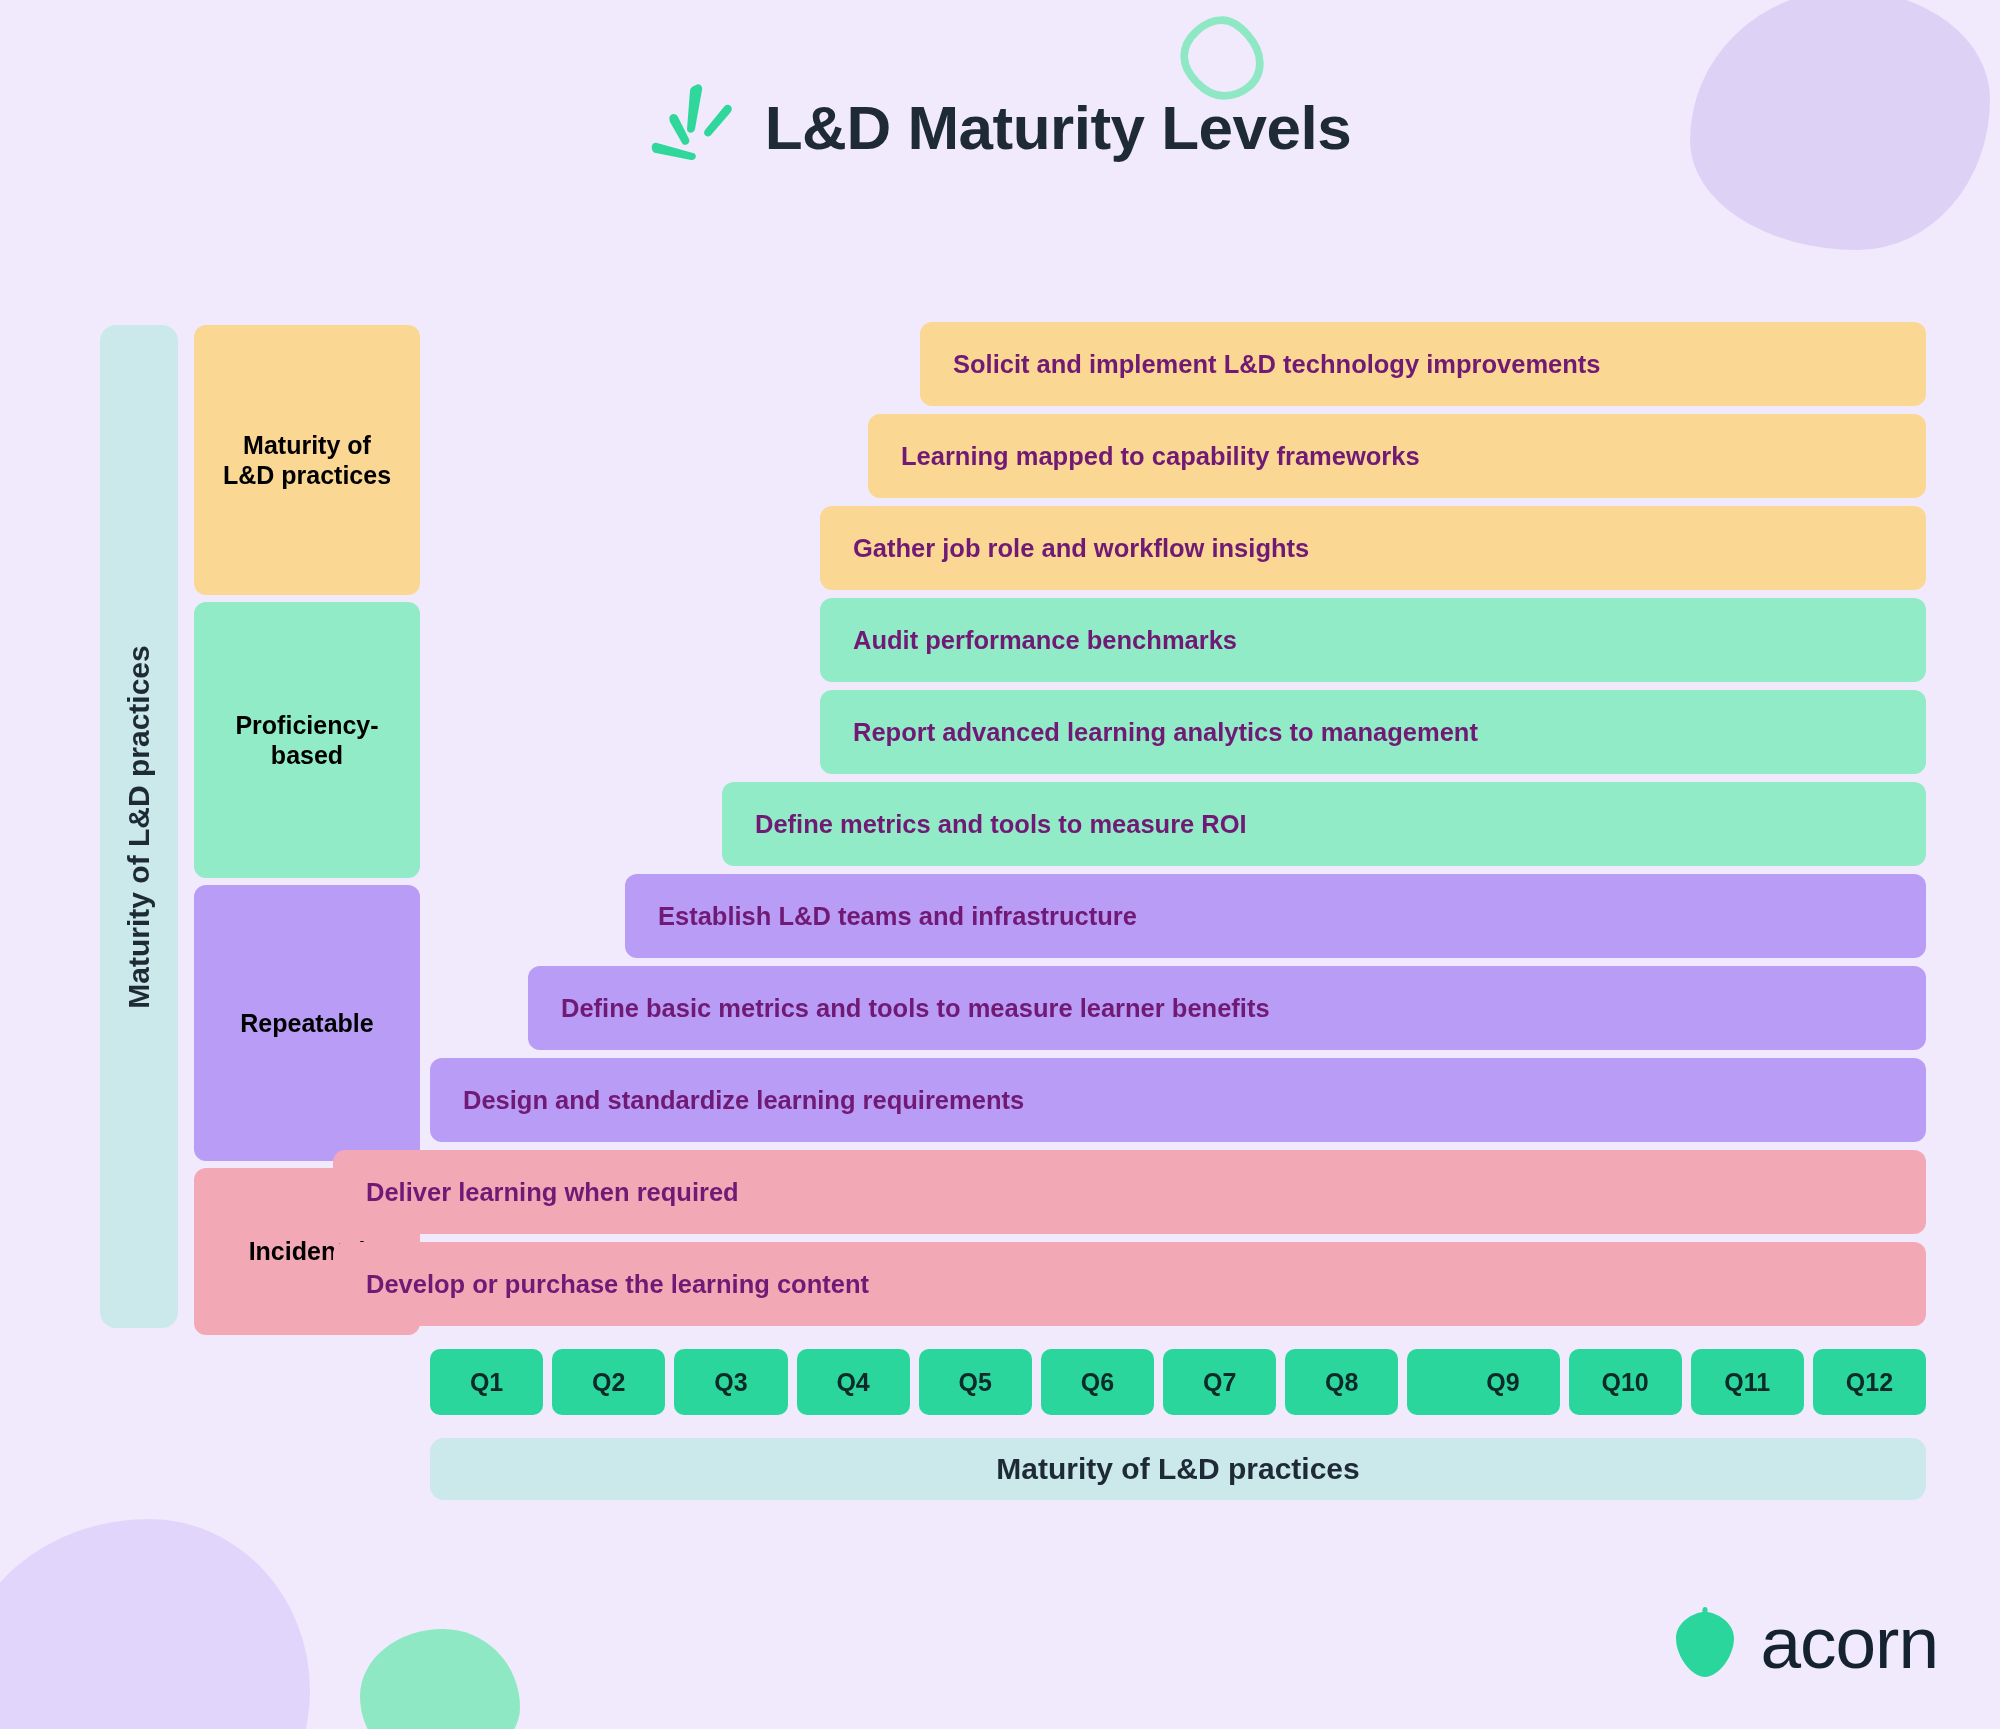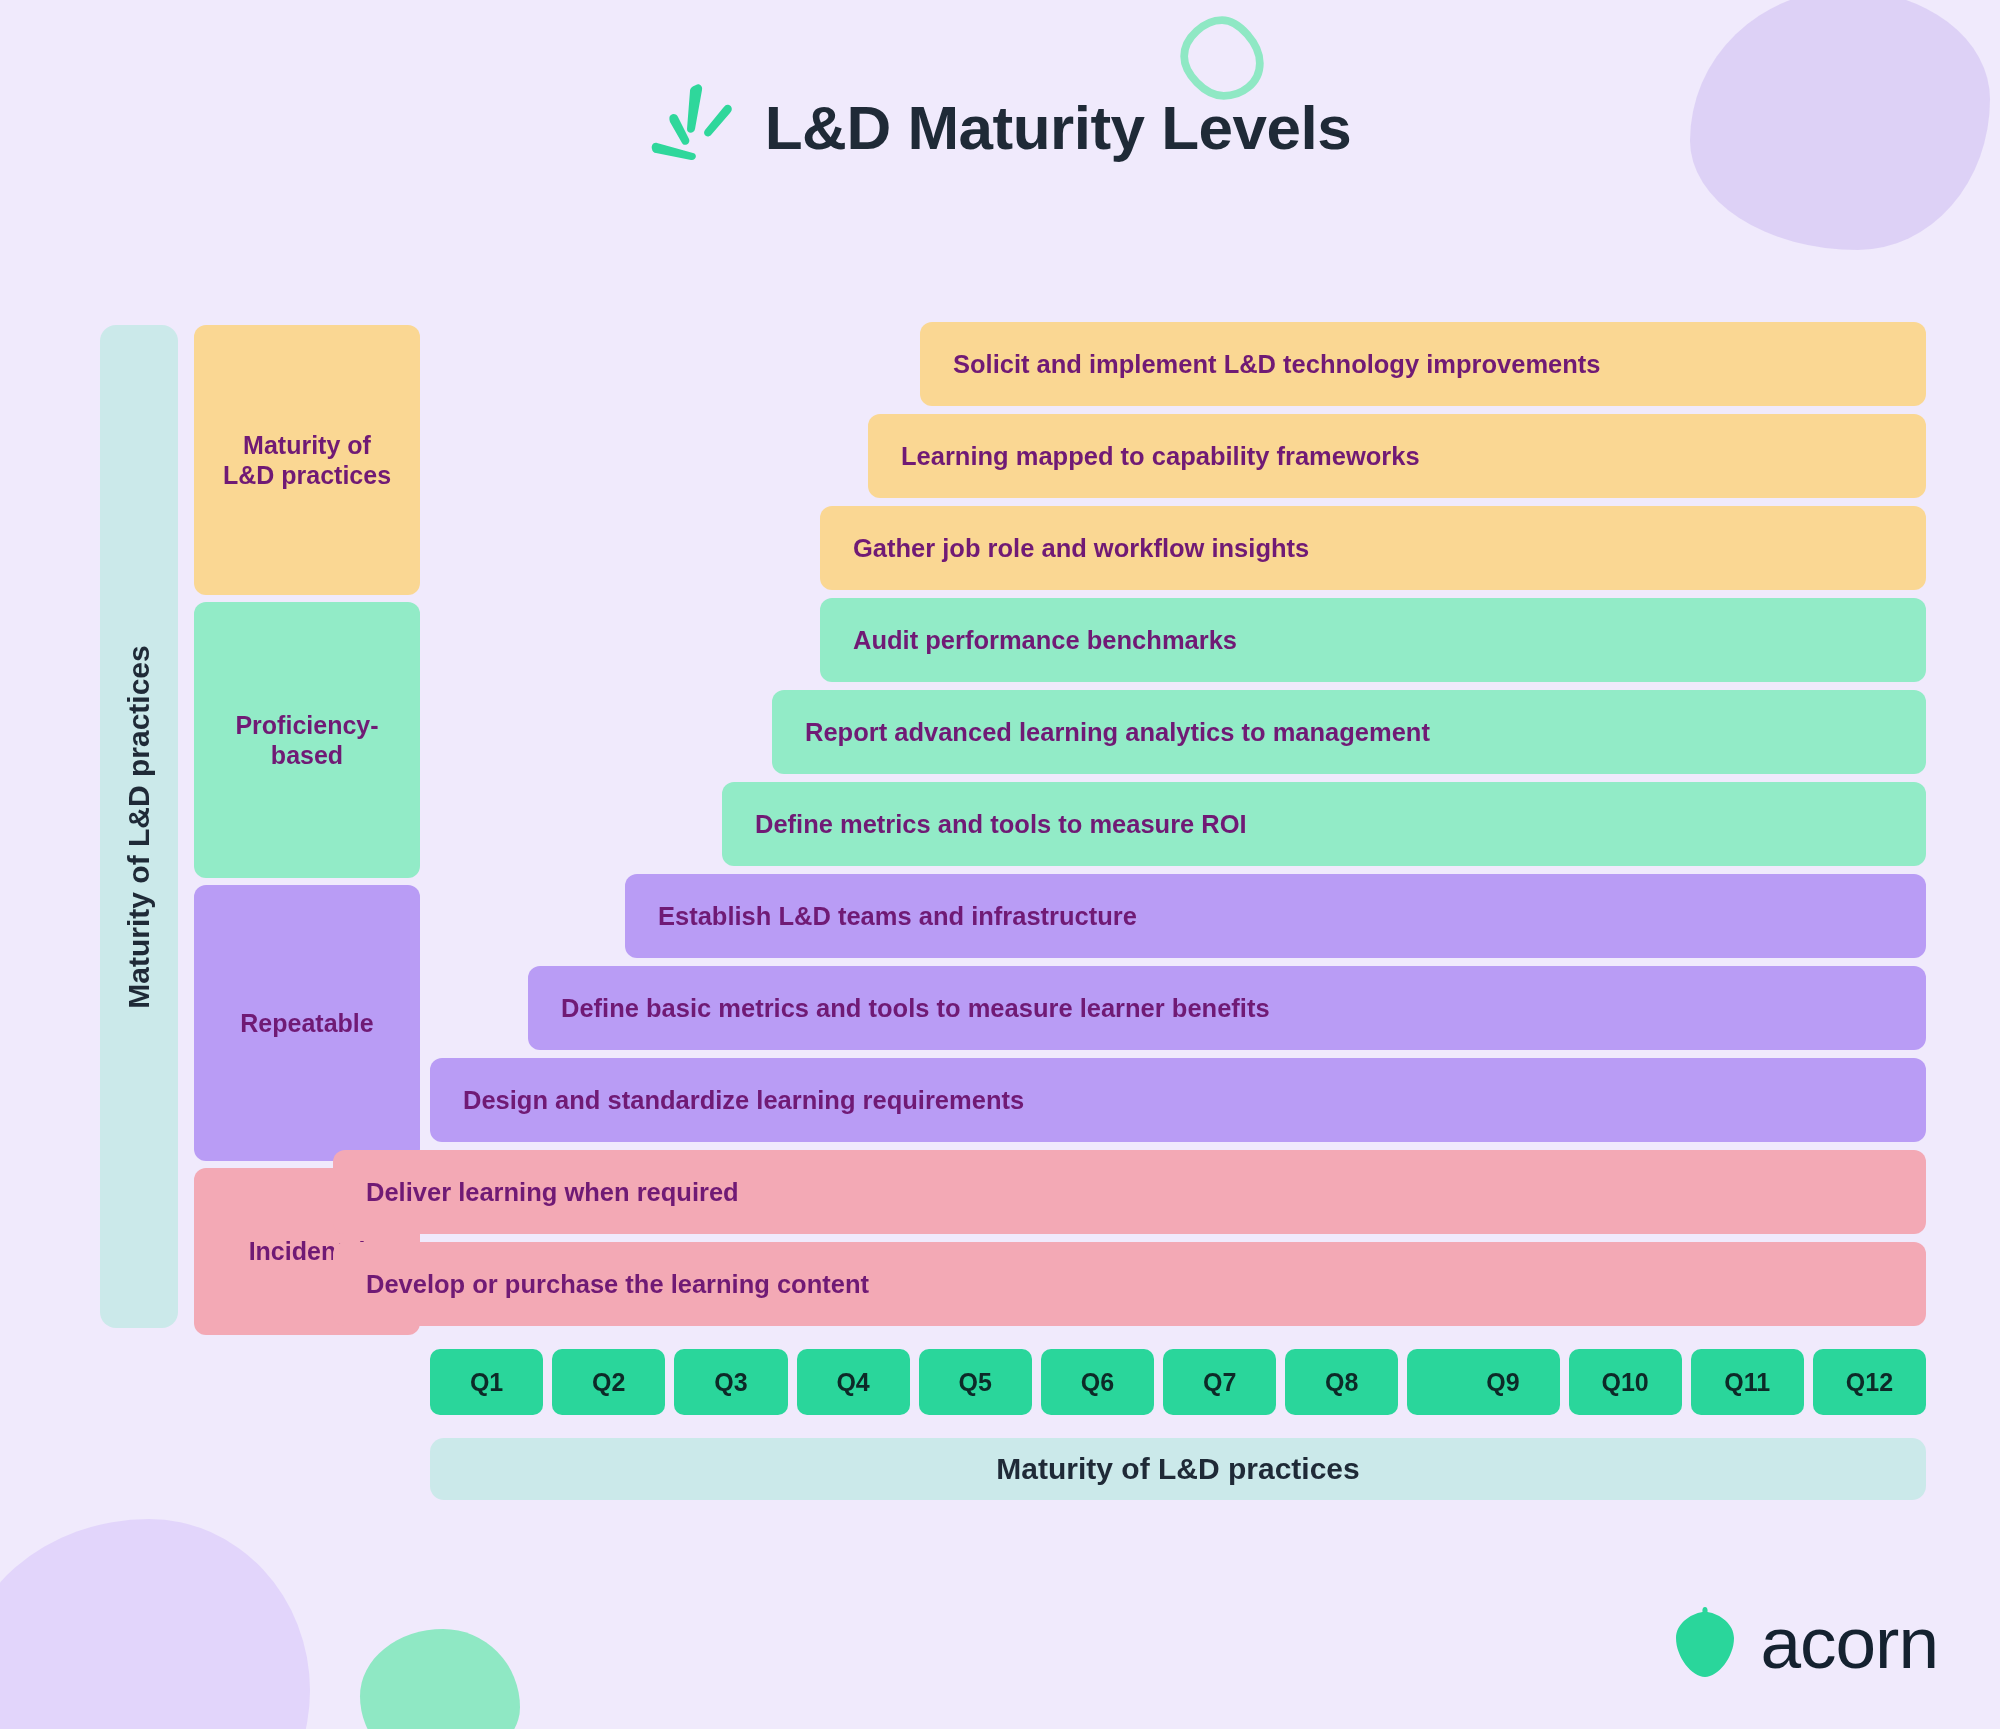--- a/index.html
+++ b/index.html
@@ -105,21 +105,21 @@
   }
   .level-box {
     width: 226px;
     border-radius: 12px;
     display: flex;
     align-items: center;
     justify-content: center;
     text-align: center;
     font-size: 25px;
     font-weight: 700;
-    color: #701a75;
+    color: #000000;
     line-height: 1.22;
     margin-bottom: 7px;
     padding: 4px 10px;
   }
   .level-box.lv0 { height: 270px; }
   .level-box.lv1 { height: 276px; }
   .level-box.lv2 { height: 276px; }
   .level-box.lv3 { height: 167px; margin-bottom: 0; }
 
   
@@ -263,21 +263,21 @@
           <div class="bar" style="background: rgb(250, 215, 147); left: 820px; right: 74px;">
             <span>Gather job role and workflow insights</span>
           </div>
         </div>
         <div class="bar-row">
           <div class="bar" style="background: rgb(146, 235, 199); left: 820px; right: 74px;">
             <span>Audit performance benchmarks</span>
           </div>
         </div>
         <div class="bar-row">
-          <div class="bar" style="background: rgb(146, 235, 199); left: 772px; right: 74px;">
+          <div class="bar" style="background: rgb(146, 235, 199); left: 820px; right: 74px;">
             <span>Report advanced learning analytics to management</span>
           </div>
         </div>
         <div class="bar-row">
           <div class="bar" style="background: rgb(146, 235, 199); left: 722px; right: 74px;">
             <span>Define metrics and tools to measure ROI</span>
           </div>
         </div>
         <div class="bar-row">
           <div class="bar" style="background: rgb(185, 156, 245); left: 625px; right: 74px;">

